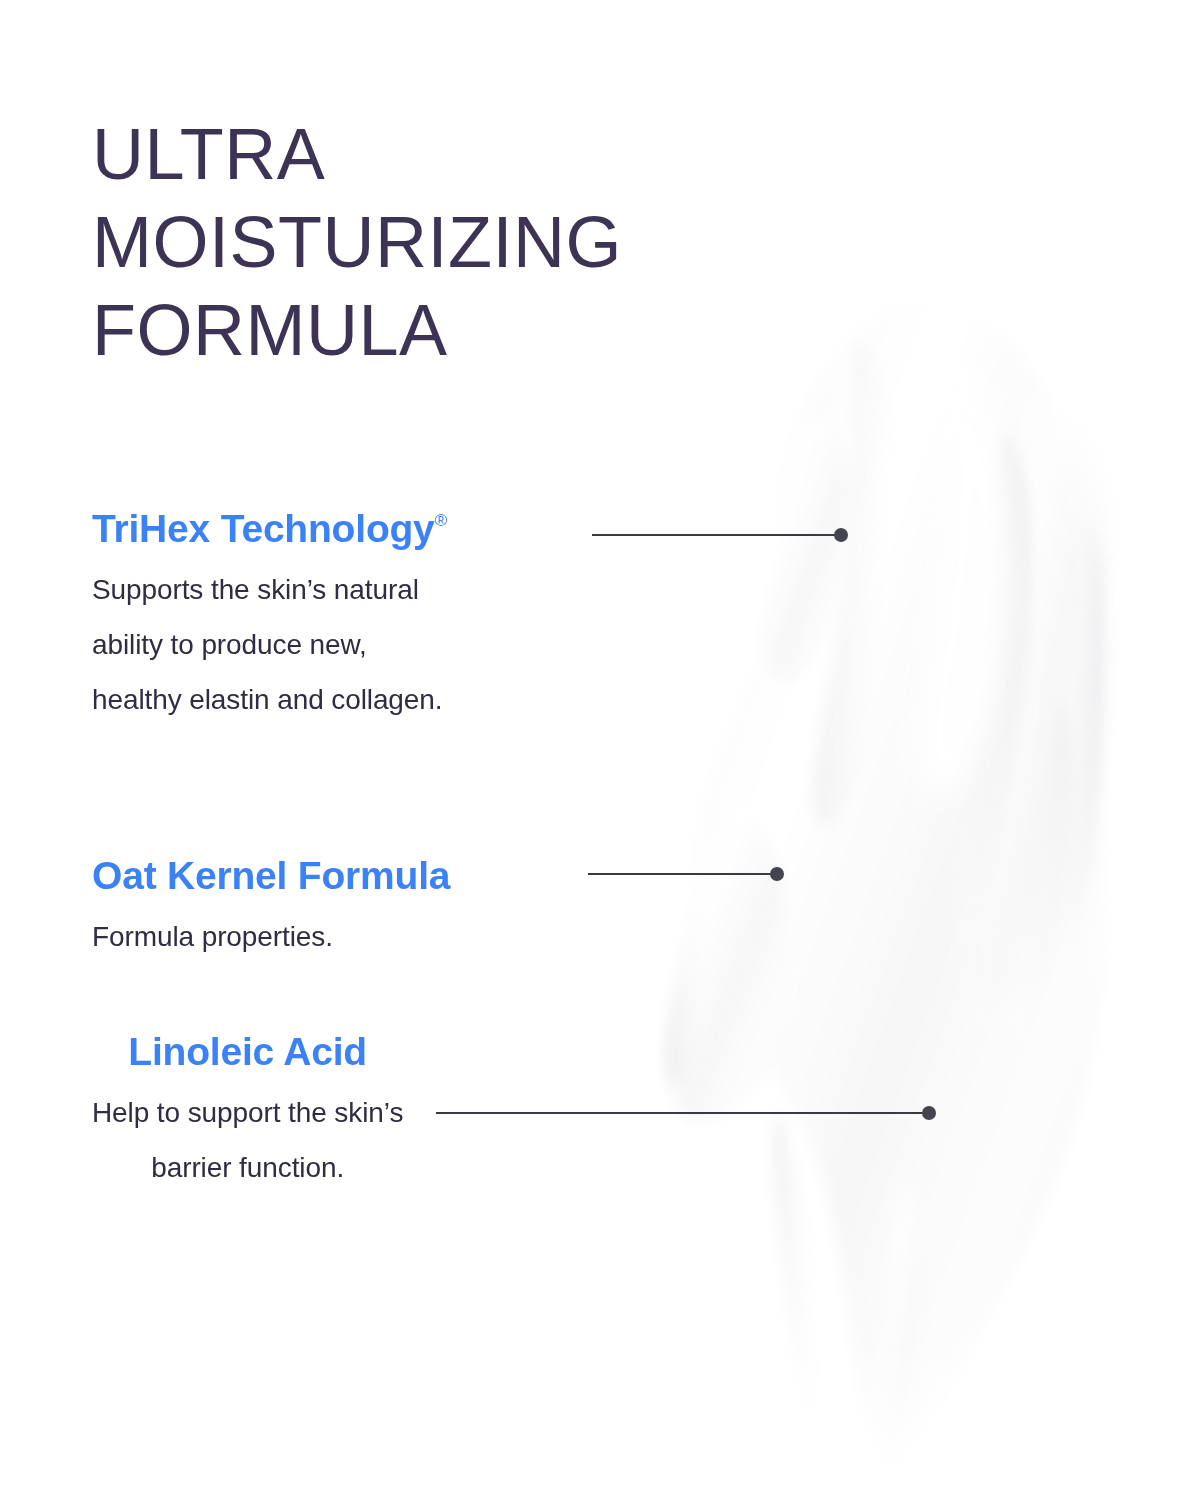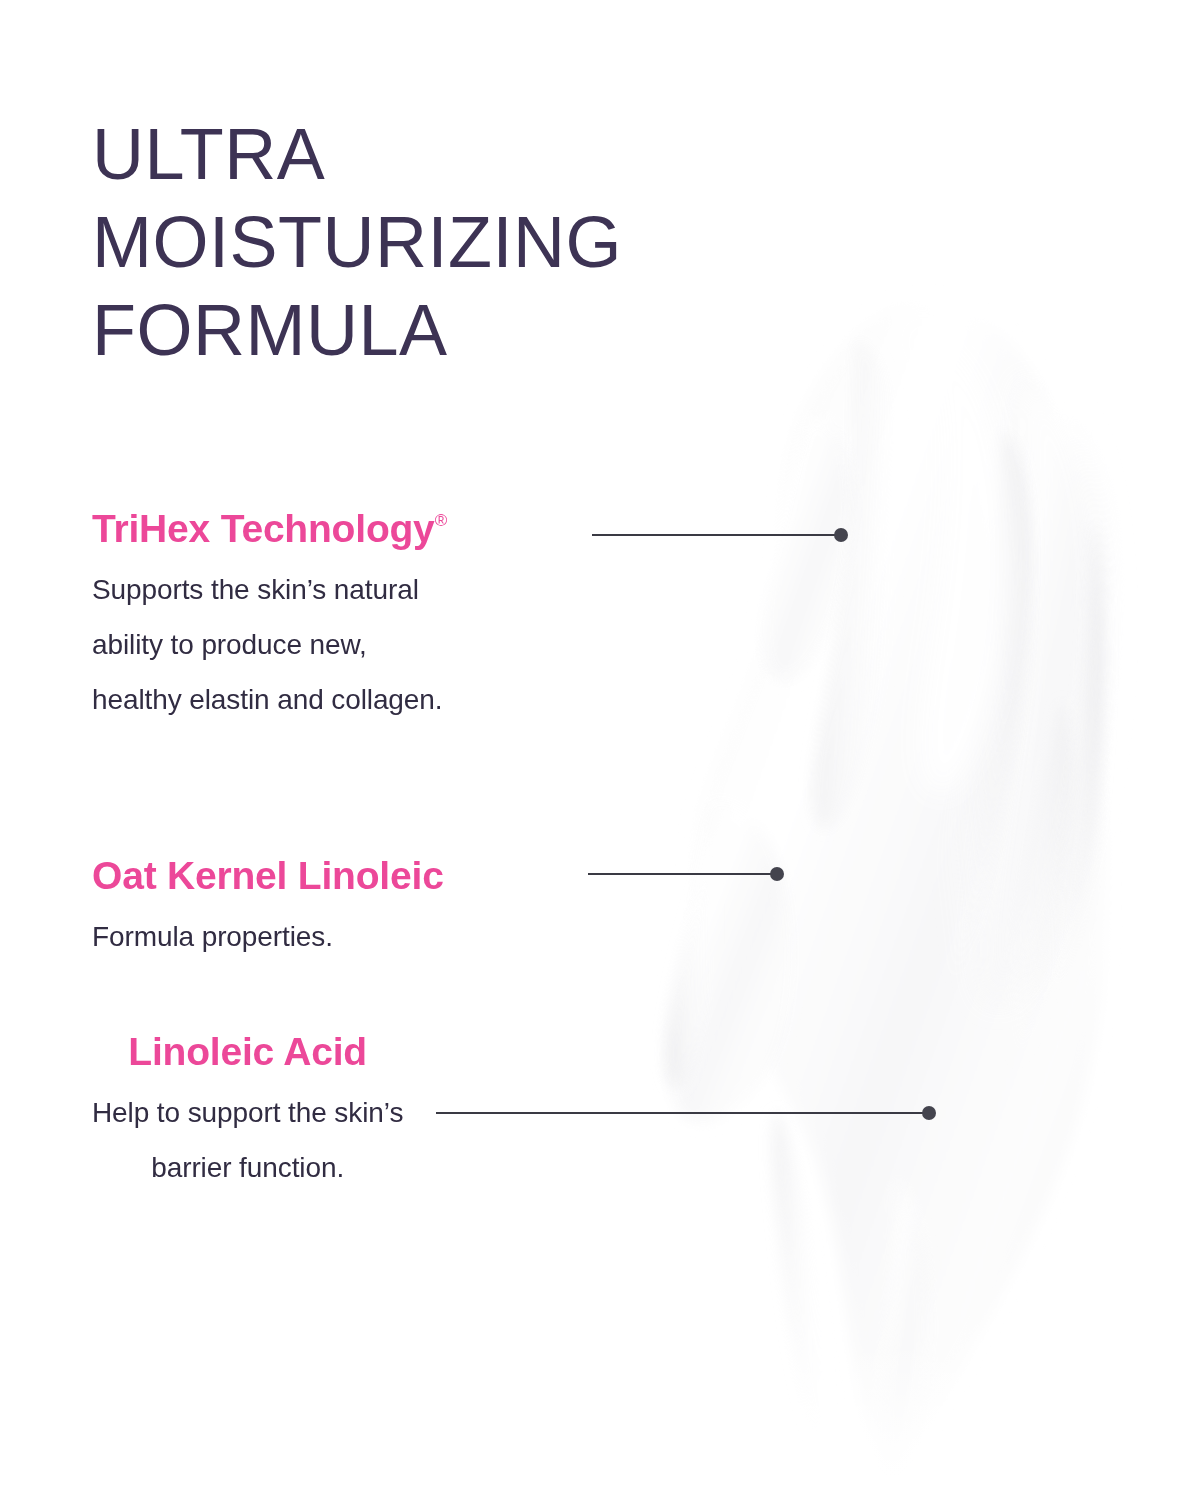--- a/index.html
+++ b/index.html
@@ -51,21 +51,21 @@
 
   
   .feature {
     position: absolute;
     left: 76px;
   }
   .feature-heading {
     font-size: 39px;
     font-weight: 700;
     letter-spacing: -0.2px;
-    color: #ec4899;
+    color: #3b82f6;
     line-height: 46px;
     white-space: nowrap;
     margin: 0;
   }
   .feature-heading .reg {
     font-size: 17px;
     font-weight: 400;
     vertical-align: 16px;
     letter-spacing: 0;
   }
@@ -289,21 +289,21 @@
 ability to produce new,
 healthy elastin and collagen.</p>
   </div>
   <div class="leader" id="leader-1">
     <span class="line"></span>
     <span class="dot"></span>
   </div>
 
   <div class="feature" id="feature-2">
     <div class="feature-heading">
-      <span>Oat Kernel Linoleic</span><span class="reg"></span>
+      <span>Oat Kernel Formula</span><span class="reg"></span>
     </div>
     <p class="feature-body">Formula properties.</p>
   </div>
   <div class="leader" id="leader-2">
     <span class="line"></span>
     <span class="dot"></span>
   </div>
 
   <div class="feature" id="feature-3">
     <div class="feature-heading">

